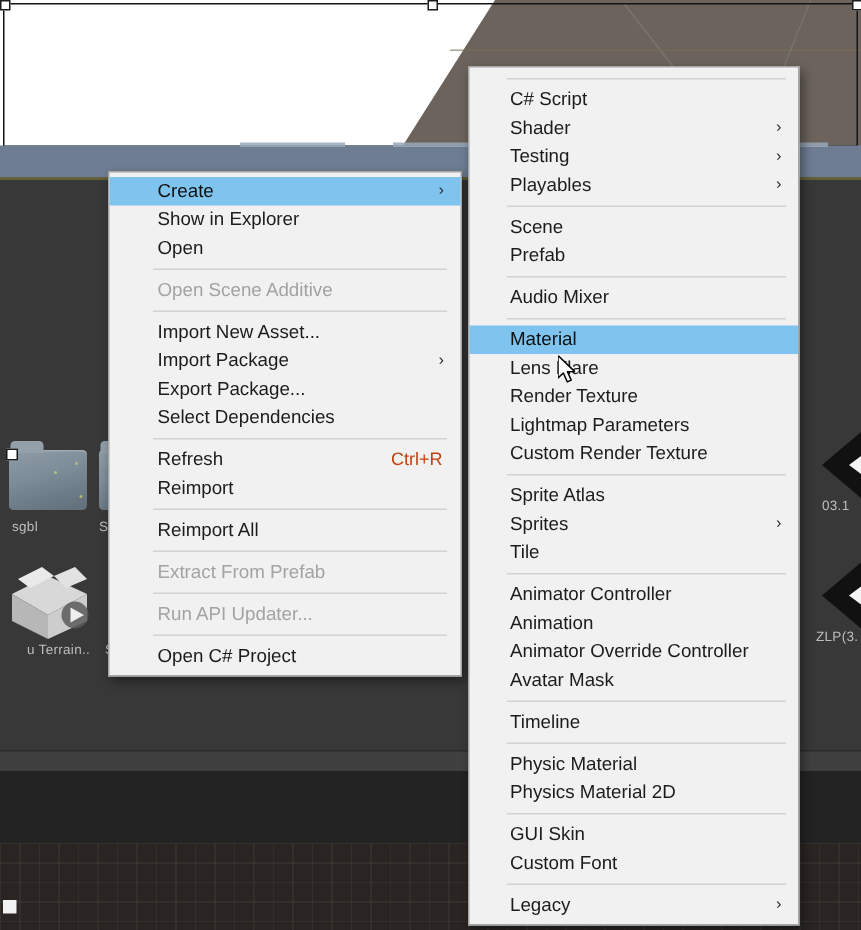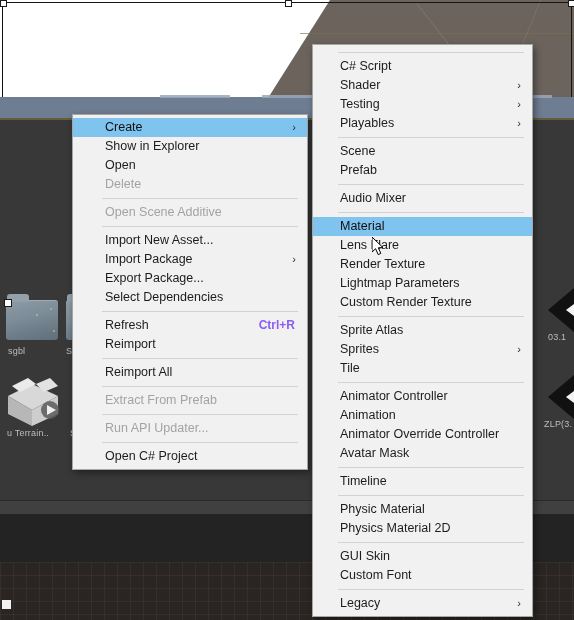--- a/index.html
+++ b/index.html
@@ -105,21 +105,21 @@
 
   .mi{
     position:relative;height:19px;line-height:19px;
     font-size:12.5px;color:#1c1c1c;
     padding-left:32px;padding-right:12px;white-space:nowrap;
     cursor:default;
   }
   .mi.disabled{color:#a3a3a3;}
   .mi.hl{background:#7ec4ef;color:#101010;}
   .mi .shortcut{
-    position:absolute;right:12px;top:0;font-size:12px;color:#8b5cf6;font-weight:bold;
+    position:absolute;right:12px;top:0;font-size:12px;color:#c2410c;
   }
   .mi .arrow{
     position:absolute;right:11px;top:0;font-size:11px;color:#2b2b2b;
   }
   .sep{height:1px;margin:4px 9px 4px 29px;background:#d2d2d2;}
   #menu-create .sep{margin-left:25px;margin-right:8px;}
   #menu-create .mi{padding-left:27px;font-size:12.5px;}
 
   
   #cursor{position:absolute;left:372px;top:237px;width:14px;height:20px;pointer-events:none;}
@@ -176,21 +176,21 @@
   <div class="asset" style="left:2px;top:372px;">
     <svg class="prefab-ico" viewBox="0 0 62 56">
       <polygon points="6,24 30,12 56,24 30,38" fill="#d8d8d8"></polygon>
       <polygon points="6,24 30,38 30,54 6,42" fill="#b7b7b7"></polygon>
       <polygon points="30,38 56,24 56,42 30,54" fill="#cdcdcd"></polygon>
       <polygon points="10,14 26,6 34,12 18,20" fill="#eaeaea"></polygon>
       <polygon points="34,12 48,6 56,14 42,20" fill="#e2e2e2"></polygon>
       <circle cx="48" cy="38" r="9" fill="#5a5a5a" opacity="0.85"></circle>
       <polygon points="45,33 54,38 45,43" fill="#efefef"></polygon>
     </svg>
-    <div class="asset-label" style="left:5px;top:56px;">u Terrain..</div>
+    <div class="asset-label" style="left:16px;top:56px;">u Terrain..</div>
   </div>
 
   <div class="asset" style="left:70px;top:372px;">
     <div class="asset-label" style="left:0px;top:56px;">S</div>
   </div>
 
   <div class="asset" style="left:548px;top:288px;">
     <svg class="arrow-ico" viewBox="0 0 56 44">
       <polygon points="56,0 56,44 26,44 0,22 26,0" fill="#111111"></polygon>
       <polygon points="56,11 56,31 30,31 18,22 30,13" fill="#f4f4f4"></polygon>
@@ -205,21 +205,20 @@
       <polygon points="56,11 56,31 30,31 18,22 30,13" fill="#f4f4f4"></polygon>
     </svg>
     <div class="asset-label" style="left:-4px;top:44px;">ZLP(3.</div>
   </div>
 </div>
 
 <div class="menu" id="menu-main">
     <div class="mi hl"><span>Create</span><span class="arrow">›</span></div>
     <div class="mi"><span>Show in Explorer</span></div>
     <div class="mi"><span>Open</span></div>
-    <div class="mi disabled"><span>Delete</span></div>
     <div class="sep"></div>
     <div class="mi disabled"><span>Open Scene Additive</span></div>
     <div class="sep"></div>
     <div class="mi"><span>Import New Asset...</span></div>
     <div class="mi"><span>Import Package</span><span class="arrow">›</span></div>
     <div class="mi"><span>Export Package...</span></div>
     <div class="mi"><span>Select Dependencies</span></div>
     <div class="sep"></div>
     <div class="mi"><span>Refresh</span><span class="shortcut">Ctrl+R</span></div>
     <div class="mi"><span>Reimport</span></div>

